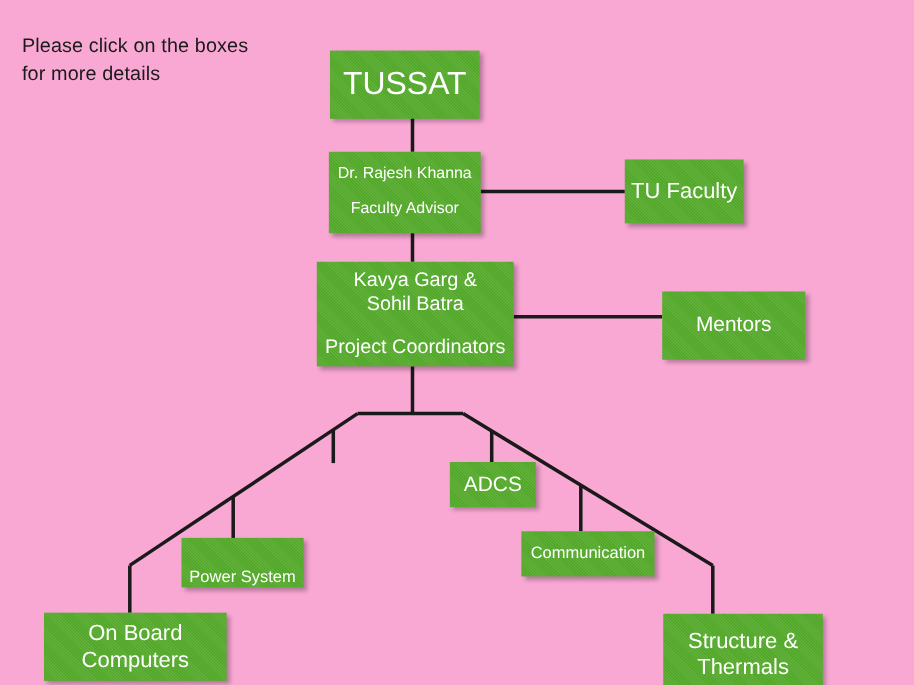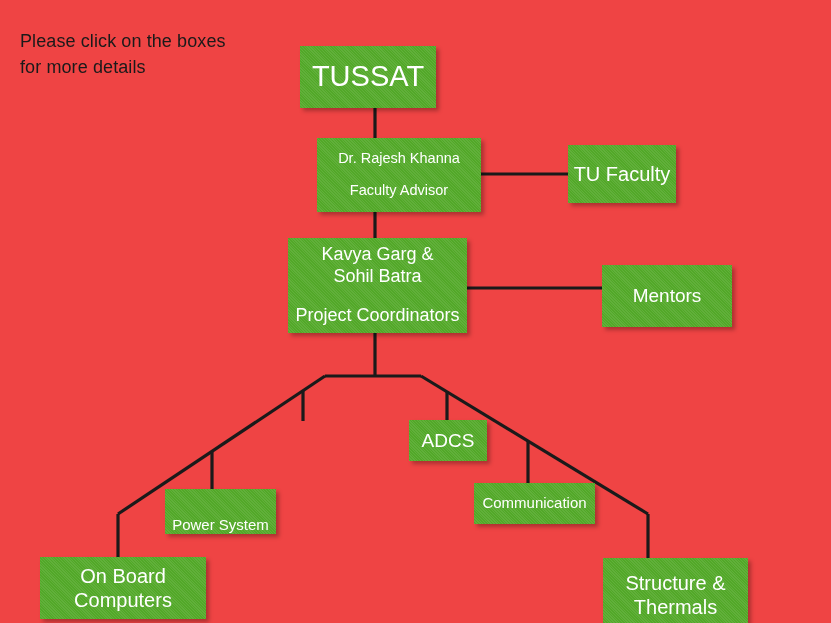--- a/index.html
+++ b/index.html
@@ -7,21 +7,21 @@
     padding: 0;
     background: #ffffff;
   }
   body {
     font-family: "Liberation Sans", sans-serif;
   }
   #canvas {
     position: relative;
     width: 831px;
     height: 623px;
-    background: #ef4444;
+    background: #f9a8d4;
     overflow: hidden;
   }
   #connectors {
     position: absolute;
     left: 0;
     top: 0;
     width: 831px;
     height: 623px;
   }
   .instructions {
@@ -108,21 +108,21 @@
 
   <div class="instructions">
     <span>Please click on the boxes</span><br>
     <span>for more details</span>
   </div>
 
   <div class="node node-tussat" style="left:300px; top:46px; width:136px; height:62px;">
     <span>TUSSAT</span>
   </div>
 
-  <div class="node node-advisor" style="left:299px; top:138px; width:164px; height:74px;margin-left:18px;">
+  <div class="node node-advisor" style="left:299px; top:138px; width:138px; height:74px;">
     <span>Dr. Rajesh Khanna</span>
     <span class="role">Faculty Advisor</span>
   </div>
 
   <div class="node node-tufac" style="left:568px; top:145px; width:108px; height:58px;">
     <span>TU Faculty</span>
   </div>
 
   <div class="node node-coord" style="left:288px; top:238px; width:179px; height:95px;">
     <span>Kavya Garg &amp;</span>

